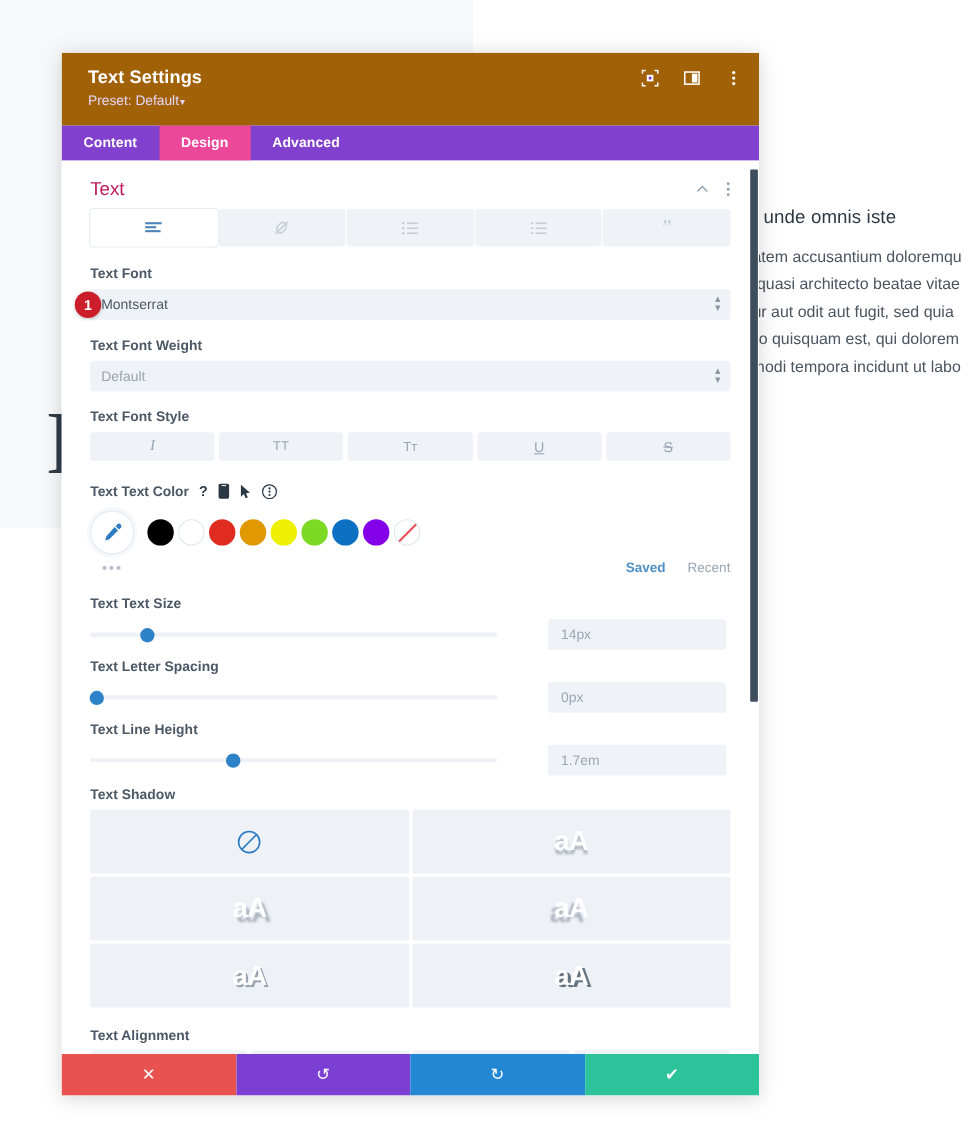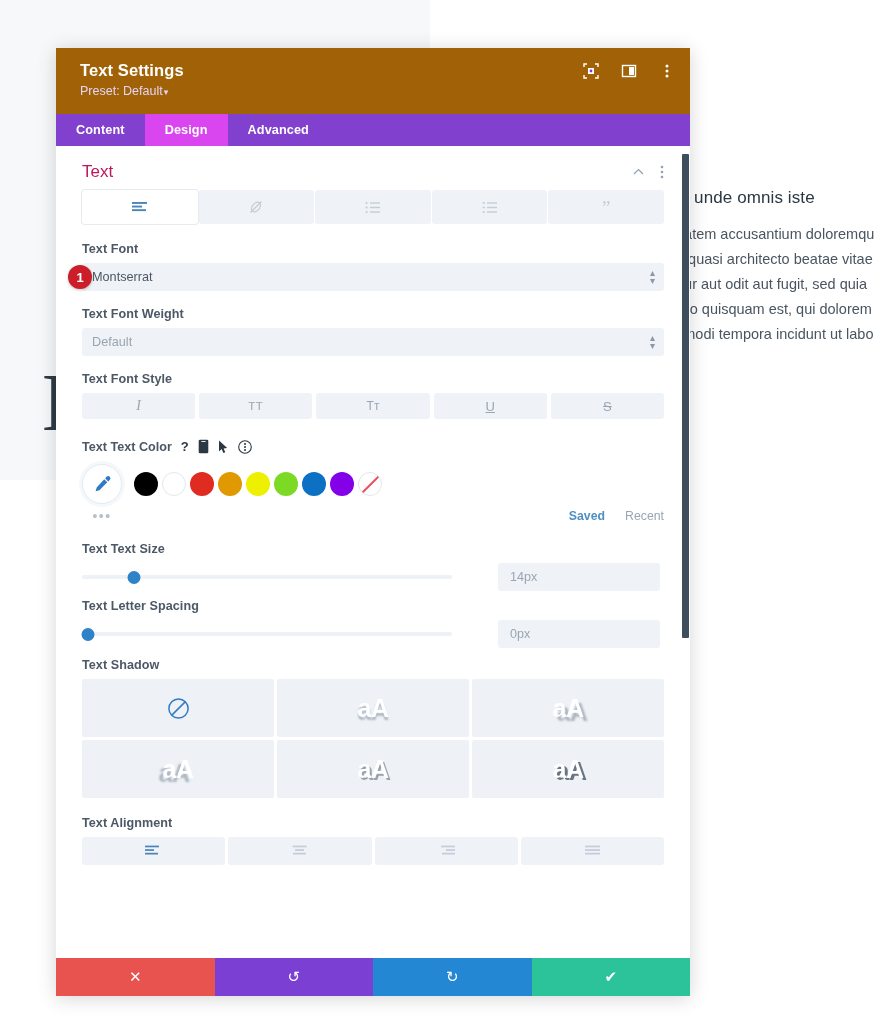--- a/index.html
+++ b/index.html
@@ -56,21 +56,21 @@
   }
   .head-icons .hi { width:18px; height:18px; display:flex; align-items:center; justify-content:center; cursor:pointer; }
 
   .tabs {
     background:#8240cf; display:flex; height:32px; align-items:stretch;
   }
   .tab {
     color:#fff; font-size:12.7px; font-weight:bold; padding:0 20px;
     display:flex; align-items:center; cursor:pointer; letter-spacing:.1px;
   }
-  .tab.active { background:#d946ef; }
+  .tab.active { background:#ec4899; }
 
   .body-wrap { position:relative; flex:1; overflow:hidden; background:#fff; }
   .body {
     position:absolute; inset:0; padding:0 26px 0 26px; overflow:hidden;
   }
   .scrollbar-track {
     position:absolute; right:1px; top:8px; width:7px; bottom:9px;
   }
   .scrollbar-thumb {
     position:absolute; right:1px; top:8px; width:7px; height:484px;
@@ -166,21 +166,21 @@
     position:absolute; width:13px; height:13px; border-radius:50%; background:#2d82c8;
     transform:translateX(-50%);
   }
   .num-box {
     width:162px; height:28px; background:#eff2f6; border-radius:3px;
     display:flex; align-items:center; padding:0 12px;
     font-size:12.6px; color:#9aa6b3; cursor:text;
   }
 
   
-  .shadow-grid { display:grid; grid-template-columns:repeat(3,1fr); gap:3px; margin-bottom:18px; }
+  .shadow-grid { display:grid; grid-template-columns:repeat(2,1fr); gap:3px; margin-bottom:18px; }
   .shadow-cell {
     height:58px; background:#eef1f6; border-radius:2px;
     display:flex; align-items:center; justify-content:center; cursor:pointer;
   }
   .aA {
     font-size:25px; font-weight:bold; color:#ffffff; letter-spacing:-.5px;
     font-family:"Liberation Sans", sans-serif;
   }
   .sh1 { text-shadow: 0 3px 2px rgba(120,135,150,.55); }
   .sh2 { text-shadow: 4px 4px 2px rgba(120,135,150,.55); }
@@ -411,20 +411,30 @@
           <div class="field-label">Text Letter Spacing</div>
           <div class="slider-body">
             <div class="track-wrap">
               <div class="track"></div>
               <div class="thumb" style="left:1.5%"></div>
             </div>
             <div class="num-box">0px</div>
           </div>
         </div>
 
+        <div class="slider-row">
+          <div class="field-label">Text Line Height</div>
+          <div class="slider-body">
+            <div class="track-wrap">
+              <div class="track"></div>
+              <div class="thumb" style="left:35%"></div>
+            </div>
+            <div class="num-box">1.7em</div>
+          </div>
+        </div>
 
         <div class="field-label" style="margin-top:10px">Text Shadow</div>
         <div class="shadow-grid">
           <div class="shadow-cell">
             <svg width="23" height="23" viewBox="0 0 23 23">
               <circle cx="11.5" cy="11.5" r="9.6" stroke="#2e7bc4" stroke-width="1.5" fill="none"></circle>
               <line x1="4.6" y1="18.4" x2="18.4" y2="4.6" stroke="#2e7bc4" stroke-width="1.5"></line>
             </svg>
           </div>
           <div class="shadow-cell">

